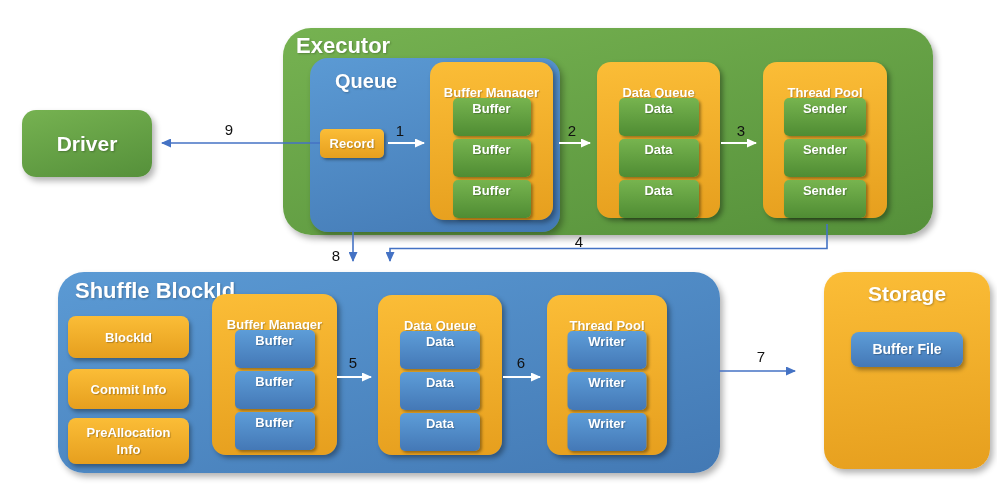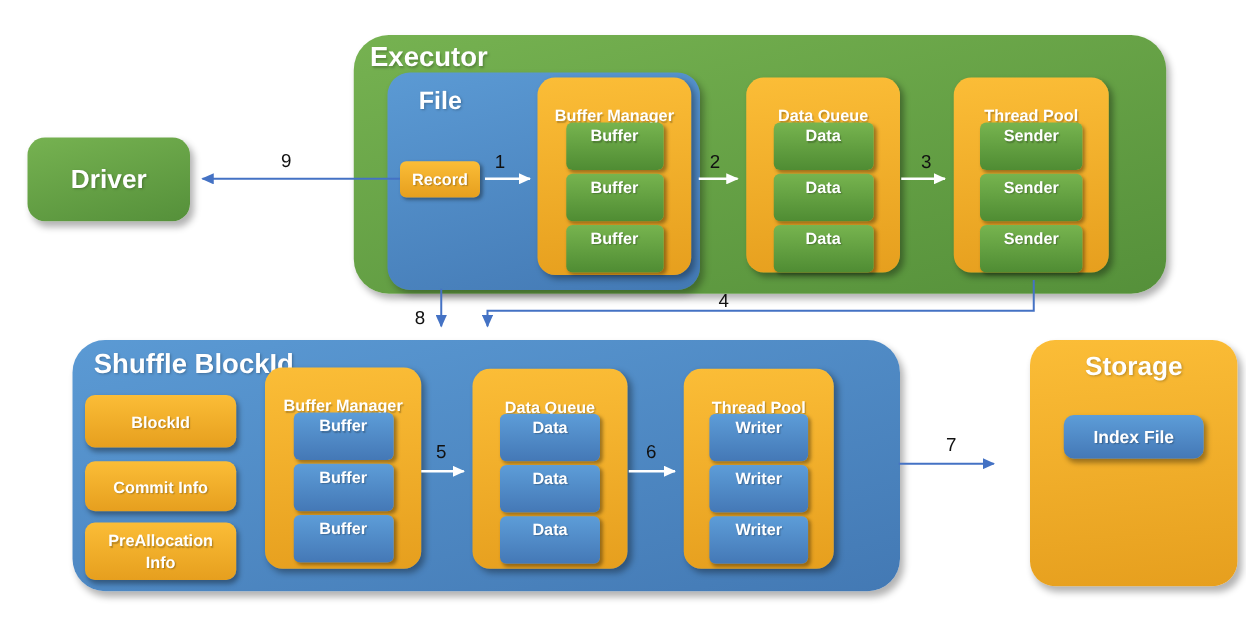--- a/index.html
+++ b/index.html
@@ -67,21 +67,21 @@
 <div class="canvas">
 
   <div class="abs green-box" style="left:22px;top:110px;width:130px;height:67px;border-radius:14px;">
     <div class="mid-title" style="position:absolute;left:50%;top:50%;transform:translate(-50%,-50%);font-size:21px;">Driver</div>
   </div>
 
   <div class="abs green-box" style="left:283px;top:28px;width:650px;height:207px;border-radius:28px;">
     <div class="big-title" style="position:absolute;left:13px;top:5px;">Executor</div>
 
     <div class="abs blue-box" style="left:27px;top:30px;width:250px;height:174px;border-radius:18px;">
-      <div class="mid-title" style="position:absolute;left:25px;top:12px;">File</div>
+      <div class="mid-title" style="position:absolute;left:25px;top:12px;">Queue</div>
       <div class="item item-orange" style="left:10px;transform:none;top:71px;width:64px;height:29px;line-height:29px;">Record</div>
     </div>
 
     <div class="abs panel" style="left:147px;top:34px;width:123px;height:158px;">
       <div class="panel-title">Buffer Manager</div>
       <div class="item item-green i1" style="width:78px;">Buffer</div>
       <div class="item item-green i2" style="width:78px;">Buffer</div>
       <div class="item item-green i3" style="width:78px;">Buffer</div>
     </div>
 
@@ -124,21 +124,21 @@
     <div class="abs panel" style="left:489px;top:23px;width:120px;height:160px;">
       <div class="panel-title">Thread Pool</div>
       <div class="item item-blue i1" style="width:79px;">Writer</div>
       <div class="item item-blue i2" style="width:79px;">Writer</div>
       <div class="item item-blue i3" style="width:79px;">Writer</div>
     </div>
   </div>
 
   <div class="abs orange-box" style="left:824px;top:272px;width:166px;height:197px;border-radius:20px;">
     <div class="mid-title" style="position:absolute;left:50%;top:10px;transform:translateX(-50%);font-size:21px;">Storage</div>
-    <div class="file-box" style="top:60px;height:35px;line-height:35px;">Index File</div>
+    <div class="file-box" style="top:60px;height:35px;line-height:35px;">Buffer File</div>
   </div>
 
   <svg class="arrows" width="997" height="499" viewBox="0 0 997 499">
     <defs>
       <marker id="ah-w" markerUnits="userSpaceOnUse" markerWidth="10" markerHeight="9" refX="9" refY="4.5" orient="auto">
         <path class="head-white" d="M0,0 L10,4.5 L0,9 Z"></path>
       </marker>
       <marker id="ah-b" markerUnits="userSpaceOnUse" markerWidth="10" markerHeight="9" refX="9" refY="4.5" orient="auto">
         <path class="head-blue" d="M0,0 L10,4.5 L0,9 Z"></path>
       </marker>

